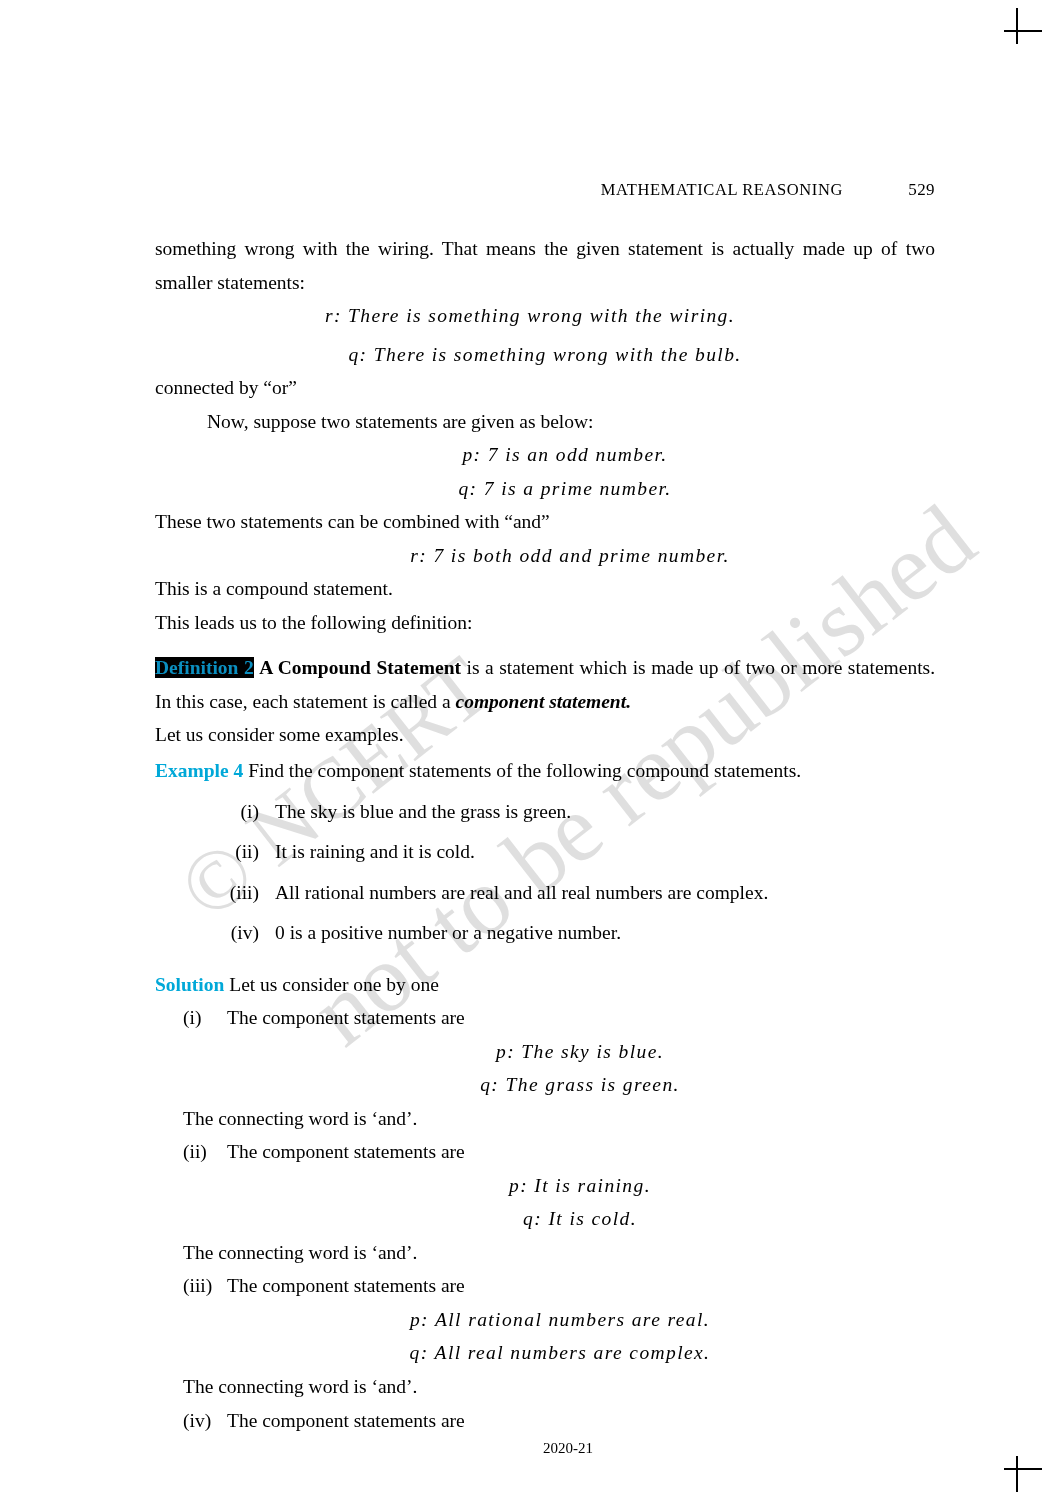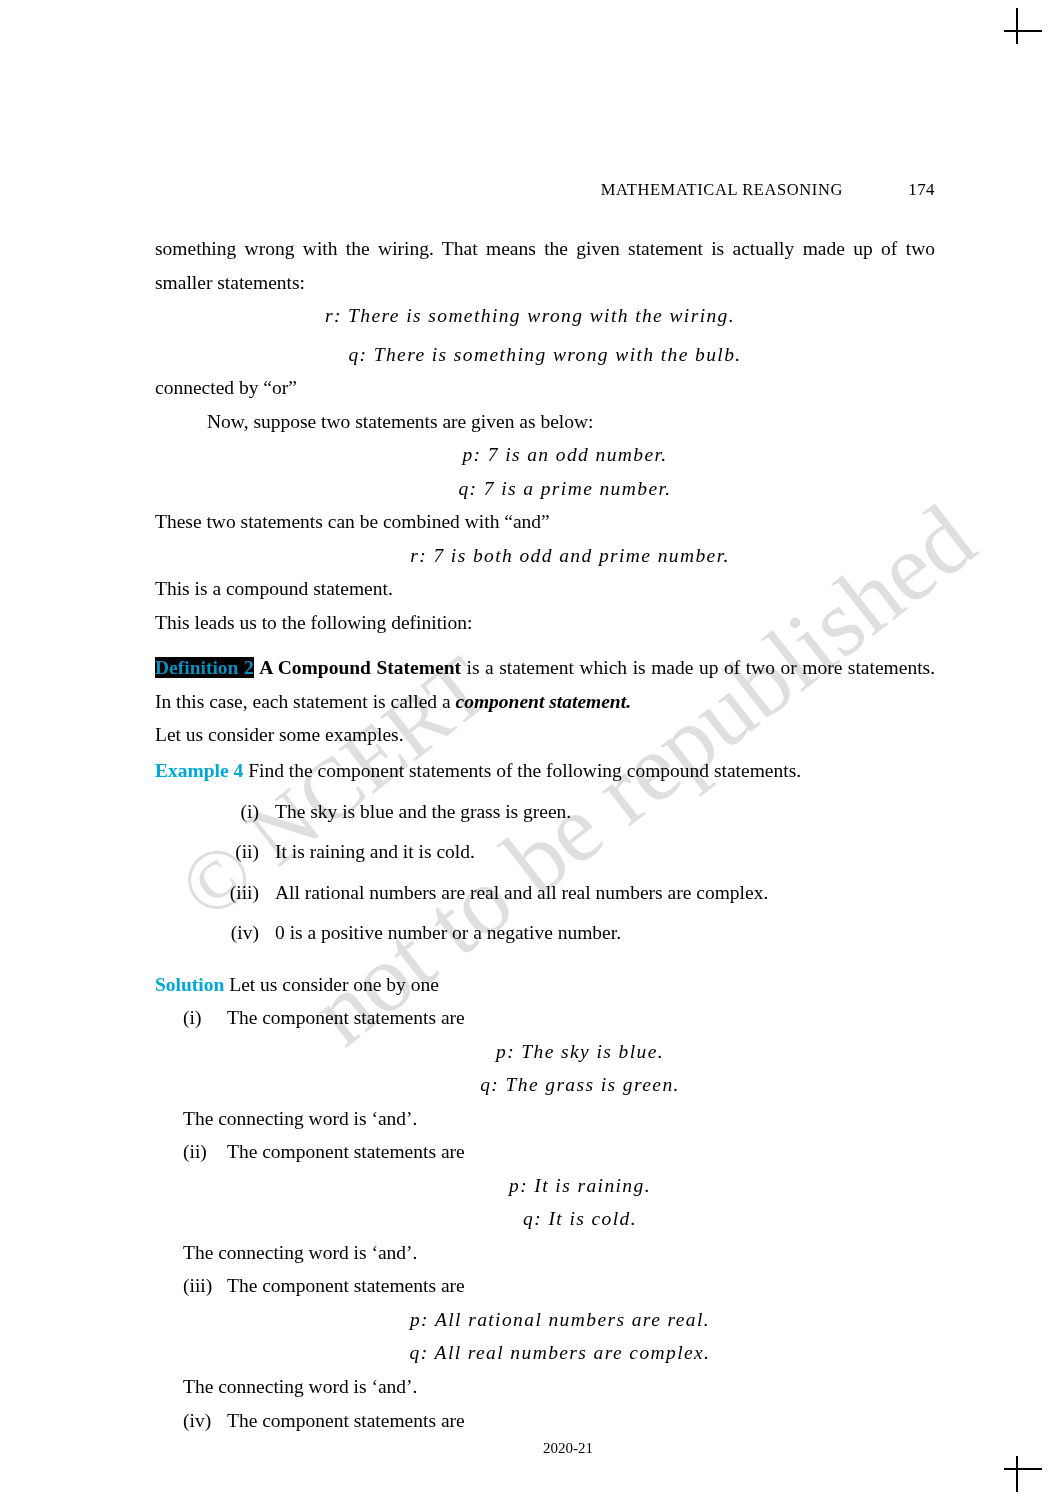--- a/index.html
+++ b/index.html
@@ -158,21 +158,21 @@
 
 <div class="watermark">
   <div class="wm-text wm-1">© NCERT</div>
   <div class="wm-text wm-2">not to be republished</div>
 </div>
 
 <div class="page">
 
   <div class="header">
     <span class="ttl">MATHEMATICAL REASONING</span>
-    <span class="pno">174</span>
+    <span class="pno">529</span>
   </div>
 
   <div class="content">
 
     <p class="just">something wrong with the wiring. That means the given statement is actually made up of two smaller statements:</p>
 
     <p class="center-stmt" style="padding-right:30px;">r: There is something wrong with the wiring.</p>
     <p class="center-stmt blk">q: There is something wrong with the bulb.</p>
 
     <p>connected by “or”</p>

